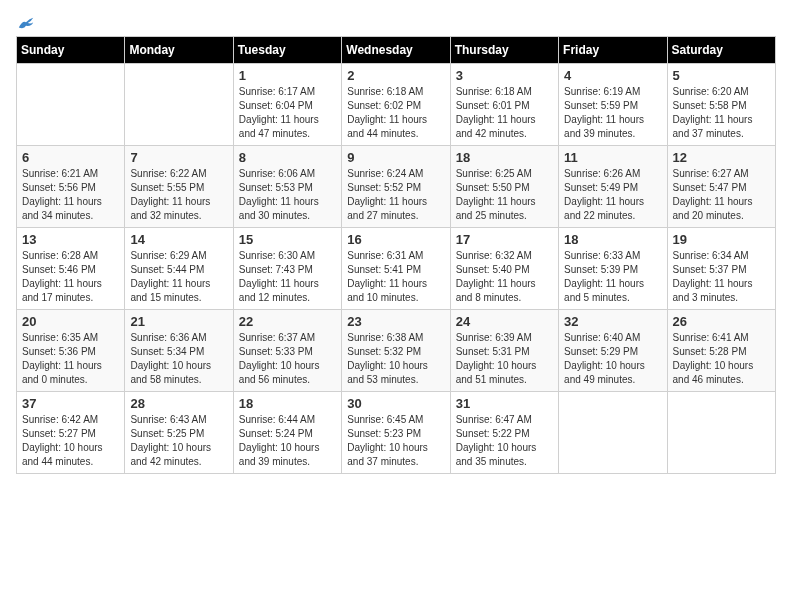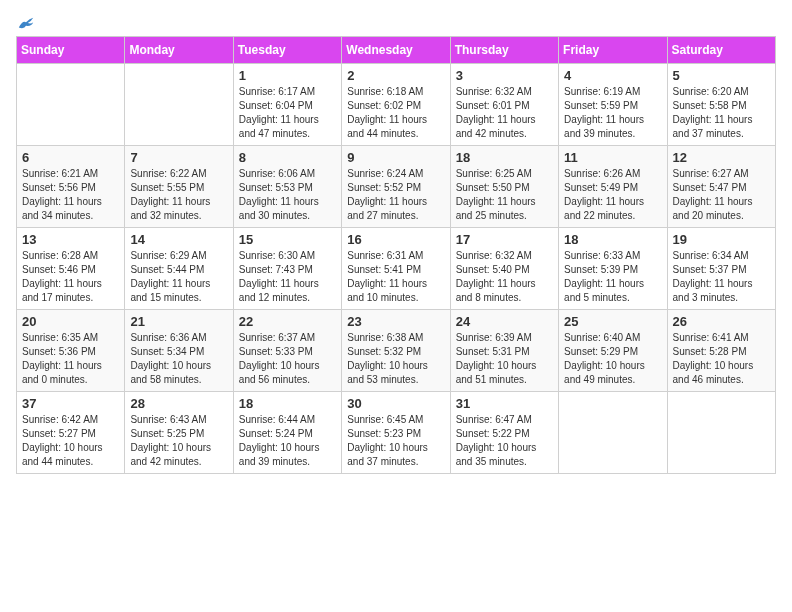--- a/index.html
+++ b/index.html
@@ -50,21 +50,21 @@
       color: #555;
       margin-top: 2px;
     }
     .calendar {
       width: 100%;
       border-collapse: collapse;
       margin-top: 8px;
       font-size: 11px;
     }
     .calendar thead th {
-      background-color: #d946ef;
+      background-color: #000000;
       color: #fff;
       padding: 6px 4px;
       text-align: left;
       font-size: 12px;
       font-weight: bold;
       border: 1px solid #ccc;
     }
     .calendar tbody td {
       border: 1px solid #d0d0d0;
       vertical-align: top;
@@ -136,21 +136,21 @@
 Daylight: 11 hours and 47 minutes.</div>
         </td>
         <td>
           <div class="day-number">2</div>
           <div class="day-info">Sunrise: 6:18 AM
 Sunset: 6:02 PM
 Daylight: 11 hours and 44 minutes.</div>
         </td>
         <td>
           <div class="day-number">3</div>
-          <div class="day-info">Sunrise: 6:32 AM
+          <div class="day-info">Sunrise: 6:18 AM
 Sunset: 6:01 PM
 Daylight: 11 hours and 42 minutes.</div>
         </td>
         <td>
           <div class="day-number">4</div>
           <div class="day-info">Sunrise: 6:19 AM
 Sunset: 5:59 PM
 Daylight: 11 hours and 39 minutes.</div>
         </td>
         <td>
@@ -273,21 +273,21 @@
 Sunset: 5:32 PM
 Daylight: 10 hours and 53 minutes.</div>
         </td>
         <td>
           <div class="day-number">24</div>
           <div class="day-info">Sunrise: 6:39 AM
 Sunset: 5:31 PM
 Daylight: 10 hours and 51 minutes.</div>
         </td>
         <td>
-          <div class="day-number">25</div>
+          <div class="day-number">32</div>
           <div class="day-info">Sunrise: 6:40 AM
 Sunset: 5:29 PM
 Daylight: 10 hours and 49 minutes.</div>
         </td>
         <td>
           <div class="day-number">26</div>
           <div class="day-info">Sunrise: 6:41 AM
 Sunset: 5:28 PM
 Daylight: 10 hours and 46 minutes.</div>
         </td>

